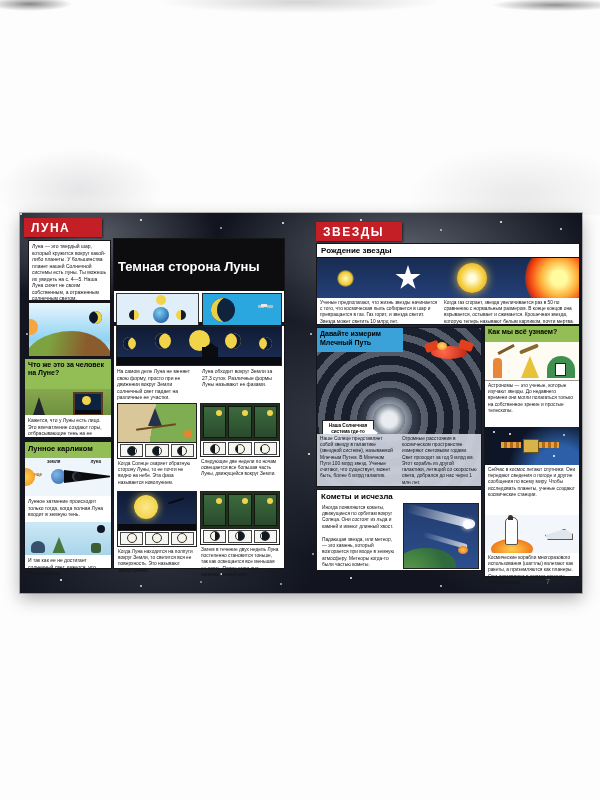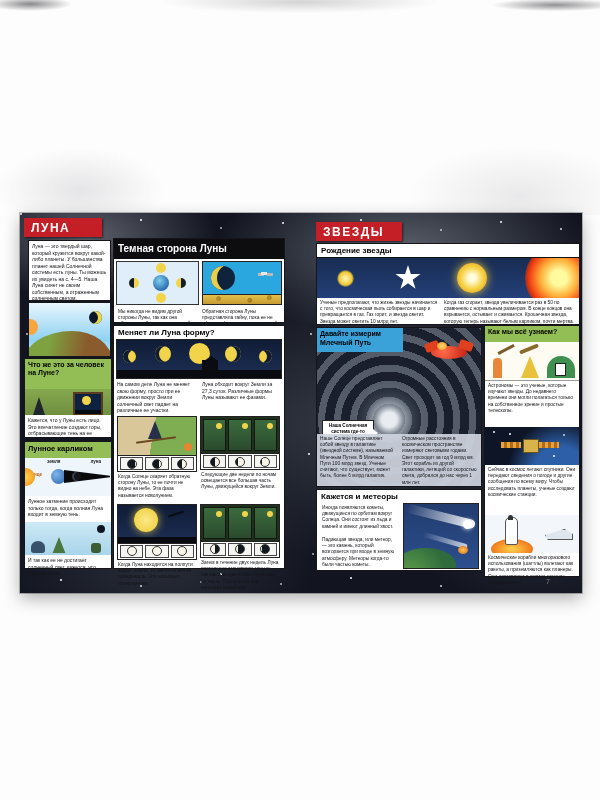--- a/index.html
+++ b/index.html
@@ -137,21 +137,21 @@
     <div class="illo" style="height:33px;background:linear-gradient(#cde9f5,#a8d4ea);">
       <div class="circ" style="right:6px;top:3px;width:8px;height:8px;background:#111722;"></div>
       <div style="position:absolute;left:6px;bottom:2px;width:14px;height:12px;background:#37506b;border-radius:50% 50% 20% 20%;"></div>
       <div style="position:absolute;left:26px;bottom:2px;width:16px;height:16px;background:#4a7740;clip-path:polygon(50% 0,90% 100%,10% 100%);"></div>
       <div style="position:absolute;right:10px;bottom:2px;width:10px;height:10px;background:#3c5c35;border-radius:30%;"></div>
     </div>
     <div class="cap">И так как ее не достигает солнечный свет, кажется, что Луна исчезла.</div>
   </div>
 
   <div class="abs panel" style="left:93px;top:25px;width:172px;height:85px;">
-    <div class="hdr-black" style="font-size:10px;padding:4px 4px;height:12px;">Темная сторона Луны</div>
+    <div class="hdr-black" style="font-size:13px;padding:20px 4px;height:12px;">Темная сторона Луны</div>
     <div style="display:flex;gap:3px;padding:2px;">
       <div class="illo" style="flex:1;height:42px;background:#dfeef8;border:1px solid #333;">
         <div class="circ" style="left:36px;top:13px;width:16px;height:16px;background:radial-gradient(circle at 40% 35%, #7fd0f0, #2d6db0 70%);"></div>
         <div class="circ" style="left:39px;top:1px;width:10px;height:10px;background:#f2d44a;"></div>
         <div class="circ" style="left:39px;bottom:1px;width:10px;height:10px;background:#f2d44a;"></div>
         <div class="circ" style="left:12px;top:16px;width:10px;height:10px;background:linear-gradient(90deg,#141c28 50%,#f2d44a 50%);"></div>
         <div class="circ" style="right:12px;top:16px;width:10px;height:10px;background:linear-gradient(90deg,#f2d44a 50%,#141c28 50%);"></div>
       </div>
       <div style="flex:1;">
         <div class="illo" style="height:32px;background:#2ba7e0;border:1px solid #222;">
@@ -161,21 +161,20 @@
         <div class="gold-strip" style="height:9px;border:1px solid #222;border-top:0;"></div>
       </div>
     </div>
     <div class="two-col" style="padding:0 1px;">
       <div class="cap" style="font-size:4.8px;">Мы никогда не видим другой стороны Луны, так как она обращена к Земле всегда одной и той же стороной.</div>
       <div class="cap" style="font-size:4.8px;">Обратная сторона Луны представляла тайну, пока ее не сфотографировал искусственный спутник Земли в 1960-х гг.</div>
     </div>
   </div>
 
   <div class="abs panel" style="left:93px;top:112px;width:172px;height:244px;">
-    <div style="font-size:8px;font-weight:bold;padding:2px 4px;color:#000;">Меняет ли Луна форму?</div>
     <div class="illo night" style="height:38px;margin:0 2px;border:1px solid #222;">
       <div class="moon-ph" style="left:6px;top:10px;width:13px;height:13px;box-shadow:inset 5px 0 0 #101c36;"></div>
       <div class="moon-ph" style="left:38px;top:6px;width:16px;height:16px;box-shadow:inset 4px 0 0 #101c36;"></div>
       <div class="moon-ph" style="left:72px;top:3px;width:21px;height:21px;"></div>
       <div class="moon-ph" style="left:108px;top:6px;width:16px;height:16px;box-shadow:inset -4px 0 0 #101c36;"></div>
       <div class="moon-ph" style="left:142px;top:10px;width:13px;height:13px;box-shadow:inset -5px 0 0 #101c36;"></div>
       <div class="ground-sil"></div>
       <div class="house"></div>
     </div>
     <div class="two-col" style="height:36px;">
@@ -295,21 +294,21 @@
       <div class="circ" style="left:12px;top:4px;width:10px;height:8px;background:radial-gradient(#ffd873,#e8921f);"></div>
     </div>
     <div class="abs callout" style="left:5px;top:92px;width:52px;">Наша Солнечная система где-то здесь</div>
     <div class="abs milky-caps two-col" style="left:0;bottom:0;width:100%;height:52px;">
       <div class="startxt">Наше Солнце представляет собой звезду в галактике (звездной системе), называемой Млечным Путем. В Млечном Пути 100 млрд звезд. Ученые считают, что существует, может быть, более 6 млрд галактик.</div>
       <div class="startxt">Огромные расстояния в космическом пространстве измеряют световыми годами. Свет проходит за год 9 млрд км. Этот корабль из другой галактики, летящий со скоростью света, добрался до нас через 1 млн лет.</div>
     </div>
   </div>
 
   <div class="abs panel" style="left:296px;top:276px;width:166px;height:82px;">
-    <div style="font-size:8px;font-weight:bold;padding:2px 4px;">Кажется и метеоры</div>
+    <div style="font-size:8px;font-weight:bold;padding:2px 4px;">Кометы и исчезла</div>
     <div style="display:flex;gap:2px;padding:0 2px;">
       <div style="flex:0 0 82px;">
         <div class="startxt">Иногда появляются кометы, движущиеся по орбитам вокруг Солнца. Они состоят из льда и камней и имеют длинный хвост.</div>
         <div class="startxt" style="margin-top:3px;">Падающая звезда, или метеор, — это камень, который возгорается при входе в земную атмосферу. Метеоры когда-то были частью кометы.</div>
       </div>
       <div class="illo" style="flex:1;height:64px;background:linear-gradient(#223c6e,#2c4f8e);border:1px solid #222;">
         <div class="comet-tail" style="left:2px;top:8px;width:70px;transform:rotate(14deg);"></div>
         <div class="circ" style="right:6px;top:16px;width:9px;height:9px;background:#fff;box-shadow:0 0 5px #fff;"></div>
         <div class="comet-tail" style="left:18px;top:34px;width:46px;height:5px;transform:rotate(16deg);opacity:.8;"></div>
         <div class="circ" style="right:10px;bottom:14px;width:10px;height:8px;background:radial-gradient(#ffc457,#d96a12);"></div>

